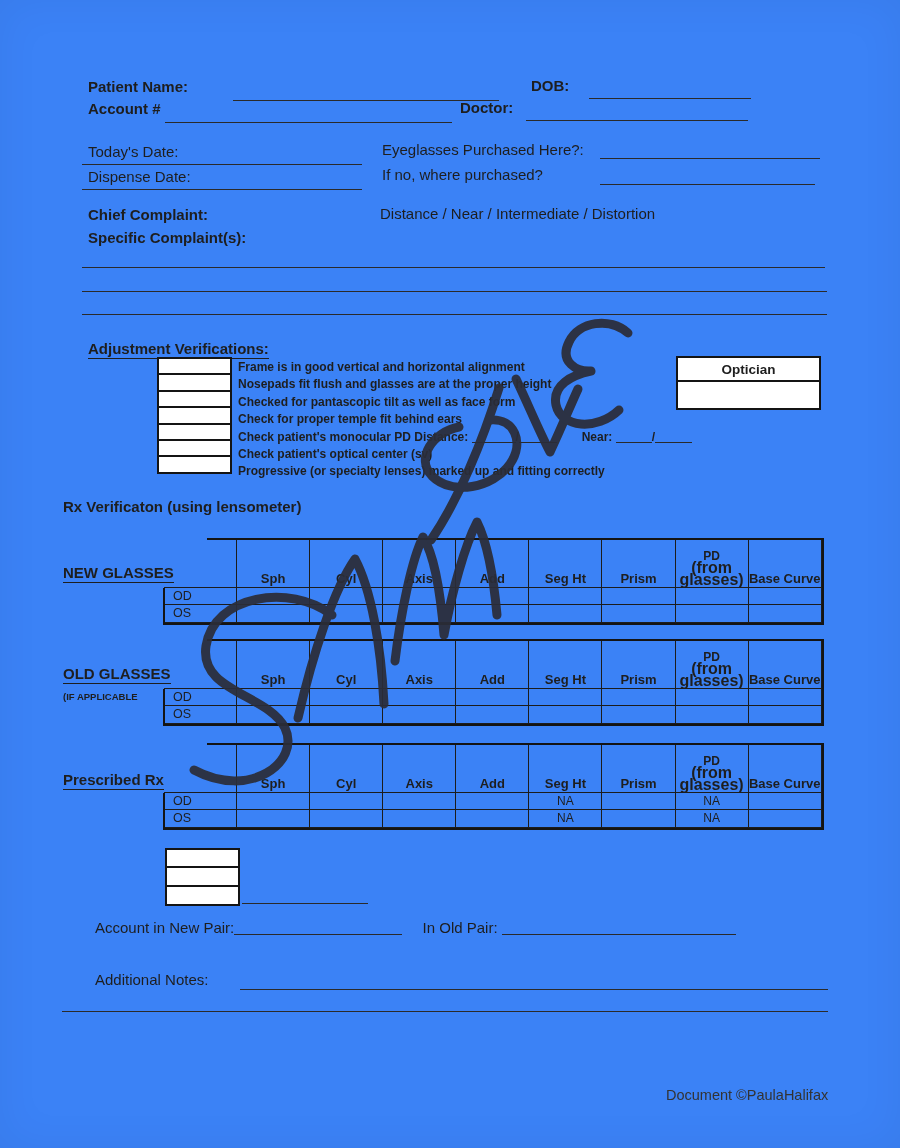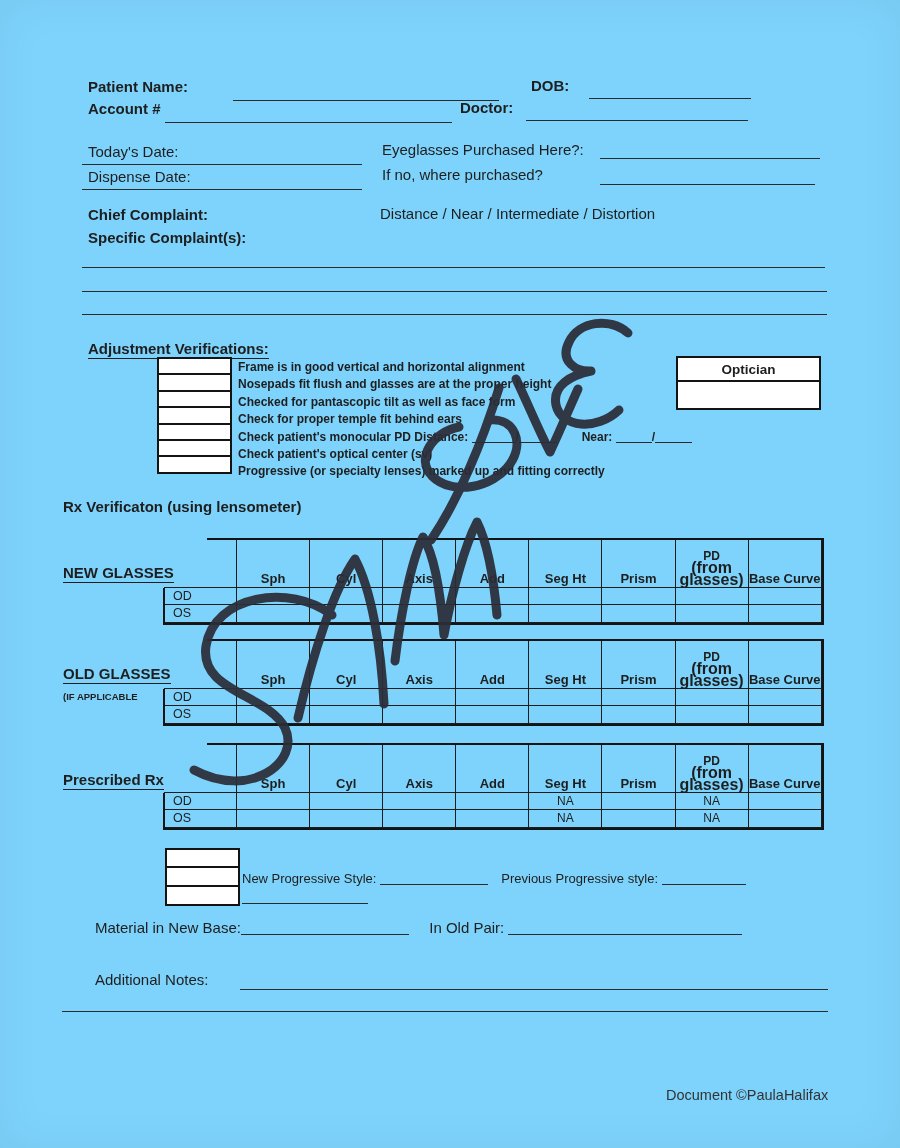--- a/index.html
+++ b/index.html
@@ -1,18 +1,18 @@
 <!DOCTYPE html>
 <html><head>
 <meta charset="utf-8">
 <style>
   html,body{margin:0;padding:0;background:#e9e9e9;}
   .page{
     position:relative;width:900px;height:1148px;margin:0 auto;
-    background:#7dd3fc;overflow:hidden;
+    background:#3b82f6;overflow:hidden;
     font-family:"Liberation Sans",sans-serif;color:#1e1e1e;
     box-shadow:inset 0 0 46px rgba(0,0,0,0.05);
   }
   .abs{position:absolute;}
   .b{font-weight:bold;}
   .lbl{font-size:15px;white-space:nowrap;}
   .uline{border-bottom:1.8px solid #1e1e1e;padding-bottom:1px;}
   .fill{border-bottom:1.7px solid #2a2a2a;height:0;}
   .blank{display:inline-block;border-bottom:1.5px solid #2a2a2a;height:12px;vertical-align:-2px;}
   
@@ -223,33 +223,26 @@
     <div class="c dr"></div>
     <div class="c dr na">NA</div>
     <div class="c dr"></div>
   </div>
 
   <div class="abs ckstack" style="left:165px;top:848px;">
     <div class="ck" style="height:17px;"></div>
     <div class="ck" style="height:17px;"></div>
     <div class="ck" style="height:17px;"></div>
   </div>
-  <div class="abs opttext" style="left:242px;top:868.5px;">
-    <span>New Progressive Style:</span>
-    <span class="blank" style="width:108px;"></span>
-    <span style="display:inline-block;width:6px;"></span>
-    <span>Previous Progressive style:</span>
-    <span class="blank" style="width:84px;"></span>
-  </div>
   <div class="abs opttext" style="left:242px;top:888px;">
     <span class="blank" style="width:126px;"></span>
   </div>
 
   <div class="abs lbl" style="left:95px;top:919px;">
-    <span>Material in New Base:</span><span class="blank" style="width:168px;height:14px;"></span>
+    <span>Account in New Pair:</span><span class="blank" style="width:168px;height:14px;"></span>
     <span style="display:inline-block;width:12px;"></span>
     <span>In Old Pair:</span>
     <span class="blank" style="width:234px;height:14px;"></span>
   </div>
 
   <div class="abs lbl" style="left:95px;top:971px;">Additional Notes:</div>
   <div class="abs fill" style="left:240px;top:989px;width:588px;"></div>
   <div class="abs fill" style="left:62px;top:1011px;width:766px;"></div>
 
   <div class="abs" style="left:666px;top:1087px;font-size:14.5px;color:#333;">Document ©PaulaHalifax</div>

